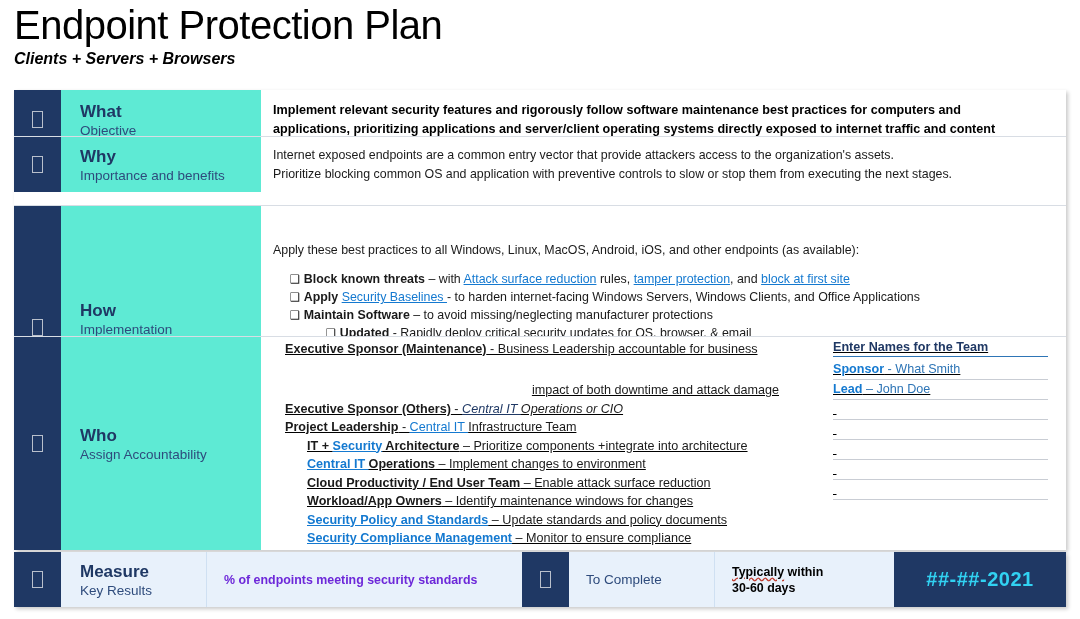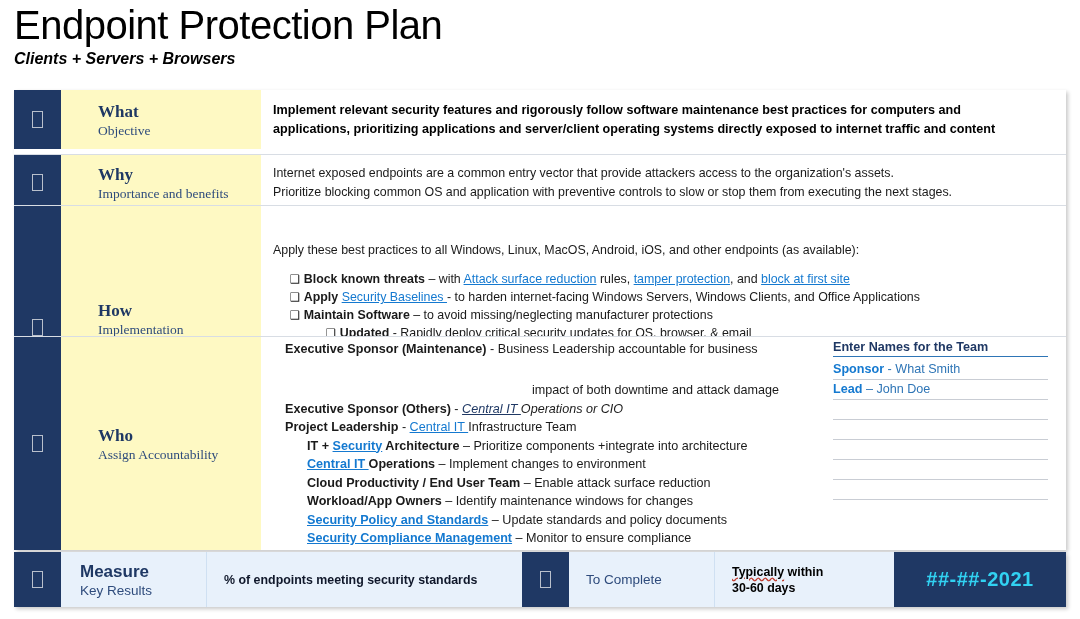--- a/index.html
+++ b/index.html
@@ -33,52 +33,51 @@
 
   .icon-col {
     width: 47px; flex: 0 0 47px; background: #1f3864;
     display: flex; align-items: center; justify-content: center;
   }
   .tofu {
     display: inline-block; width: 11px; height: 17px;
     border: 1.6px solid #b9c0cc; background: transparent;
   }
   .label-col {
-    width: 200px; flex: 0 0 200px; background: #fef9c3;
+    width: 200px; flex: 0 0 200px; background: #5eead4;
     display: flex; flex-direction: column; justify-content: center;
-    padding-left: 37px;
-    font-family: Liberation Serif, serif;
+    padding-left: 19px;
   }
   .lbl-main { font-size: 17px; font-weight: 700; color: #1f3864; line-height: 21px; }
   .lbl-sub  { font-size: 13.5px; font-weight: 400; color: #2e4b7c; line-height: 17px; }
   .body-col { flex: 1; background: #ffffff; padding: 0 8px 0 12px; display: flex; flex-direction: column; justify-content: center; }
 
   
   #row-what { top: 0; height: 59px; }
-  #row-why  { top: 64px; height: 56px; }
+  #row-why  { top: 46px; height: 56px; }
   #row-how  { top: 115px; height: 243px; }
   #row-who  { top: 246px; height: 214px; }
 
   .what-text { font-size: 12.6px; font-weight: 700; color: #000; line-height: 19px; }
   .why-text  { font-size: 12.4px; font-weight: 400; color: #1a1a1a; line-height: 19px; }
 
   
   .how-body { font-size: 12.4px; color: #1a1a1a; line-height: 18.2px; padding-top: 2px; }
   .how-lead { margin-bottom: 11px; }
   .how-item { padding-left: 17px; }
   .how-item2 { padding-left: 53px; }
   .how-italic-line { padding-left: 12px; font-style: italic; }
   .bx { font-family: "DejaVu Sans", sans-serif; font-size: 11.5px; }
   b { font-weight: 700; }
   .lnk { color: #1479d0; text-decoration: underline; }
   .lnk-d { color: #1f3864; text-decoration: underline; }
   i { font-style: italic; }
 
   
-  .who-wrap { display: flex; width: 100%; gap: 0; }
+  .who-wrap { display: flex; width: 100%; gap: 0; text-decoration: underline; }
   .who-left { flex: 0 0 530px; font-size: 12.6px; color: #1a1a1a; line-height: 18.5px; padding-left: 12px; }
   .who-line { white-space: nowrap; }
   .who-ind1 { padding-left: 22px; }
   .who-wrap2 { text-align: right; padding-right: 24px; margin-top: 23px; }
   .who-right { flex: 1; padding: 0 10px 0 30px; }
 
   .team-title { font-size: 12.6px; font-weight: 700; color: #1f3864; padding-bottom: 2px; }
   .team-rule-strong { border-bottom: 1.6px solid #2e75b6; margin-bottom: 3px; }
   .team-row {
     font-size: 12.6px; color: #1479d0; line-height: 18px;
@@ -92,21 +91,21 @@
   .bottom {
     position: absolute; left: 14px; top: 552px; width: 1052px; height: 55px;
     display: flex; box-shadow: 2px 2px 4px rgba(0,0,0,0.22);
   }
   .b-icon { width: 47px; flex: 0 0 47px; background: #1f3864; display: flex; align-items: center; justify-content: center; }
   .b-label { width: 145px; flex: 0 0 145px; background: #e8f1fb; display: flex; flex-direction: column; justify-content: center; padding-left: 19px; }
   .b-value { flex: 1; background: #e8f1fb; display: flex; align-items: center; padding-left: 17px; border-left: 1px solid #cfe0f2; }
   .b-when-label { width: 145px; flex: 0 0 145px; background: #e8f1fb; display: flex; flex-direction: column; justify-content: center; padding-left: 17px; }
   .b-when-value { width: 180px; flex: 0 0 180px; background: #e8f1fb; display: flex; flex-direction: column; justify-content: center; padding-left: 17px; border-left: 1px solid #cfe0f2; }
   .b-date { width: 172px; flex: 0 0 172px; background: #1f3864; display: flex; align-items: center; justify-content: center; }
-  .b-measure-text { font-size: 12.4px; font-weight: 700; color: #0f172a; }
+  .b-measure-text { font-size: 12.4px; font-weight: 700; color: #6d28d9; }
   .b-when-l1 { font-size: 12.4px; font-weight: 700; color: #000; line-height: 16px; }
   .b-when-l1 .sq { text-decoration: underline; text-decoration-style: wavy; text-decoration-color: #c0392b; }
   .b-when-l2 { font-size: 12.4px; font-weight: 700; color: #000; line-height: 16px; }
   .date-text { font-size: 20px; font-weight: 700; color: #31d2f2; letter-spacing: 0.5px; }
 </style>
 </head>
 <body>
 
 <div class="page">
 

